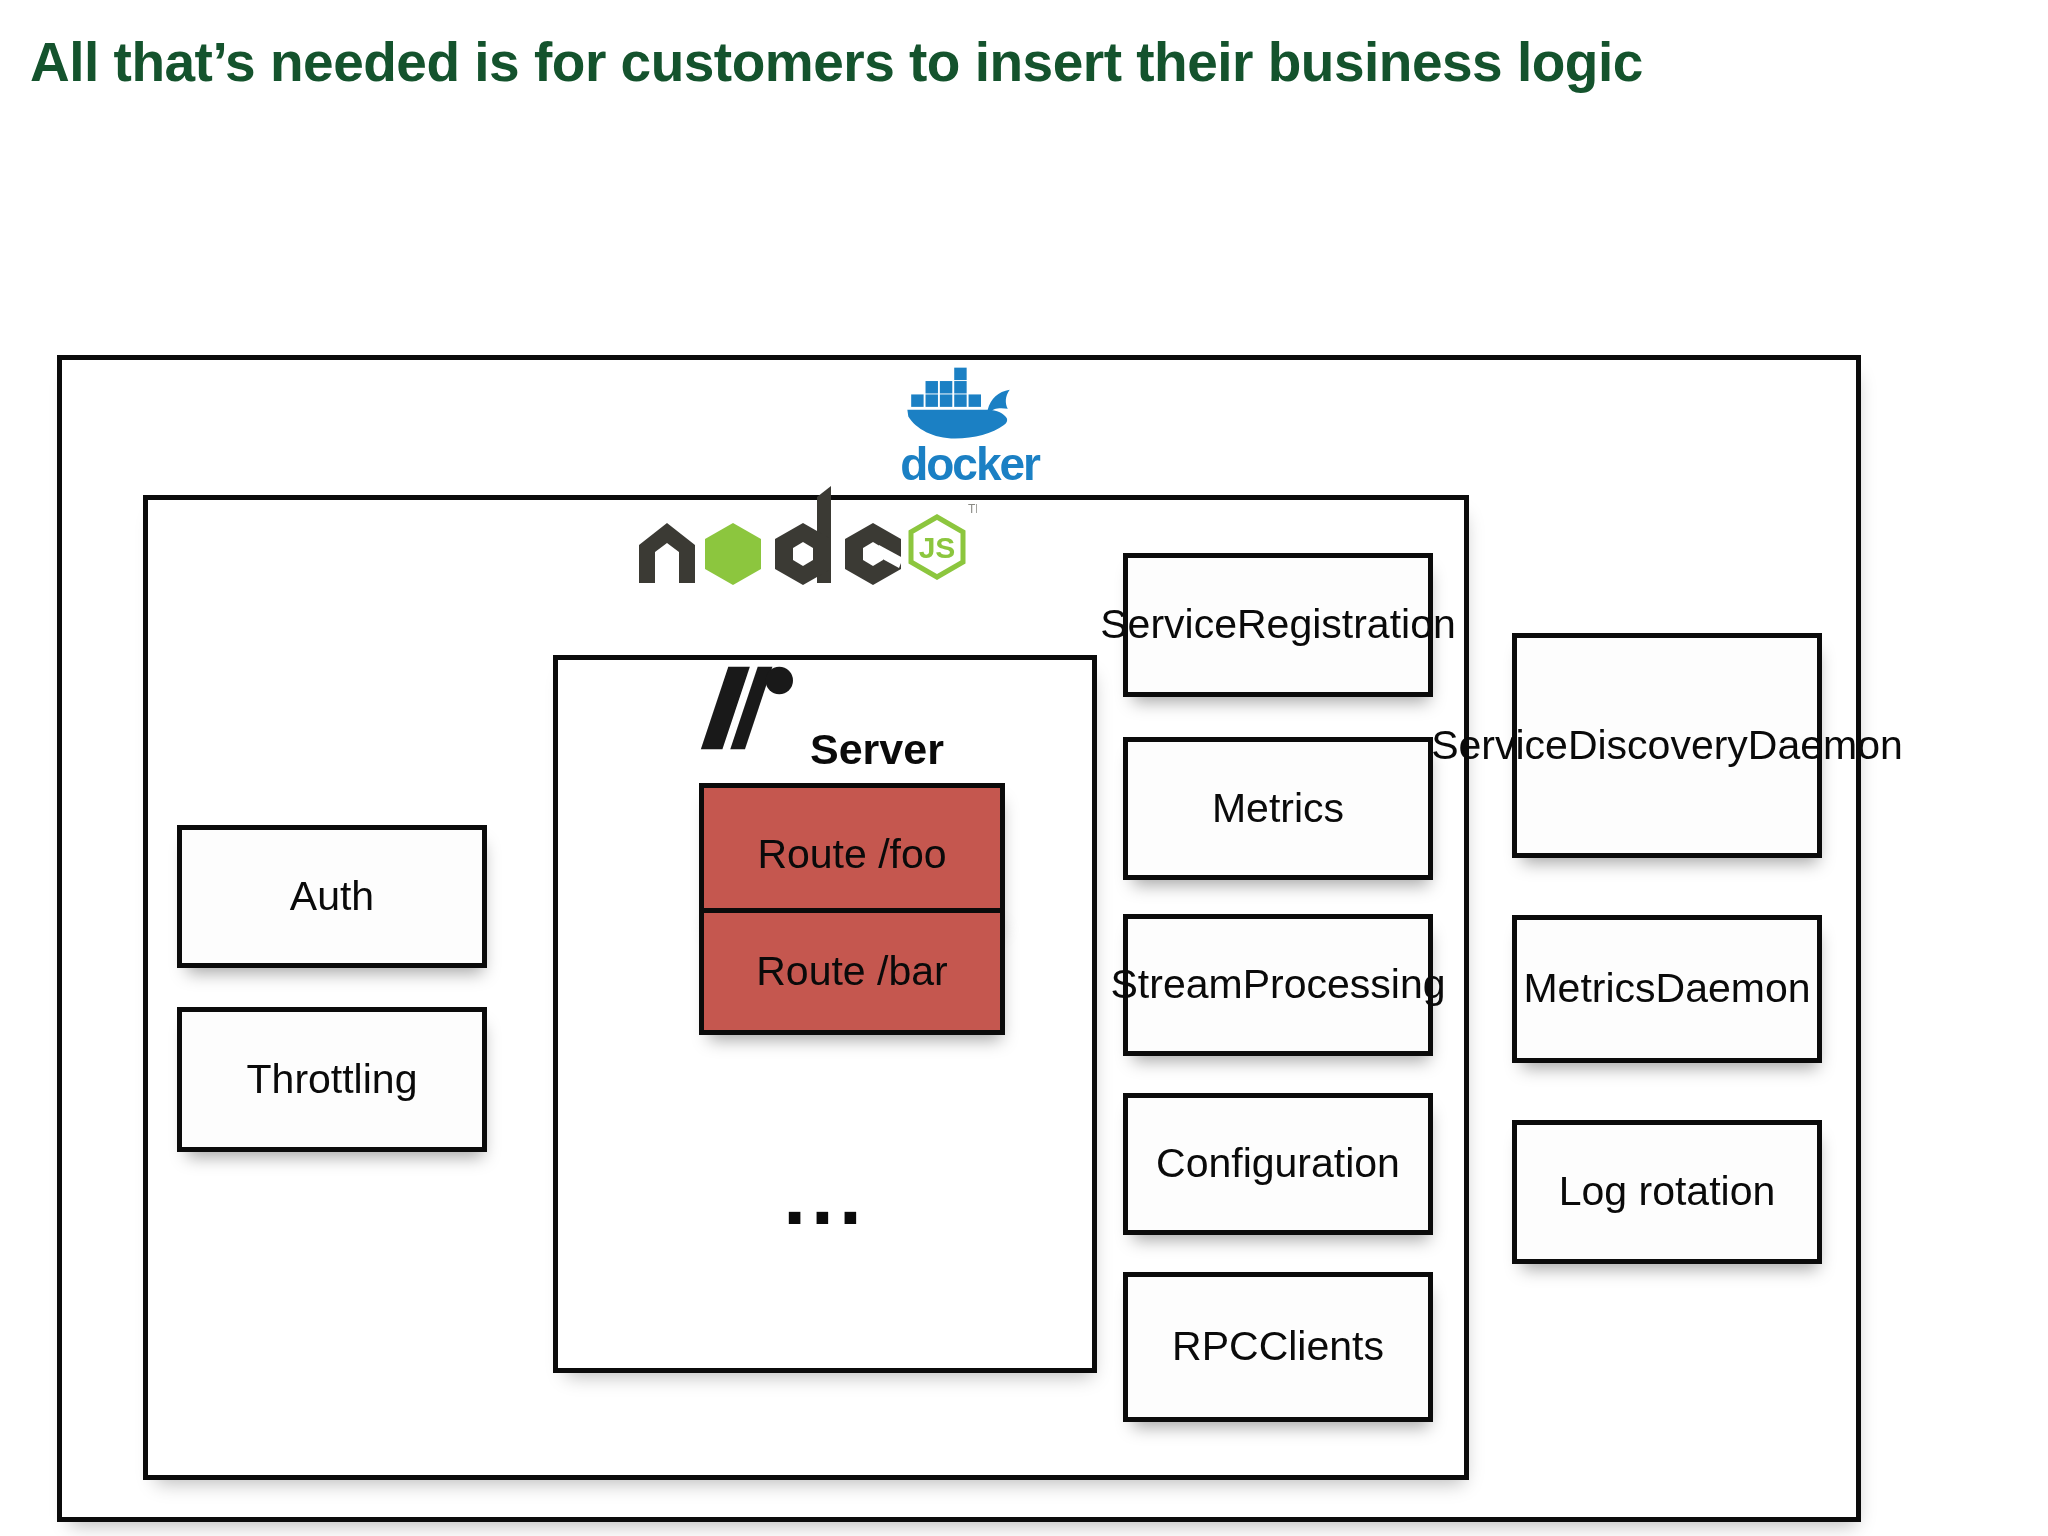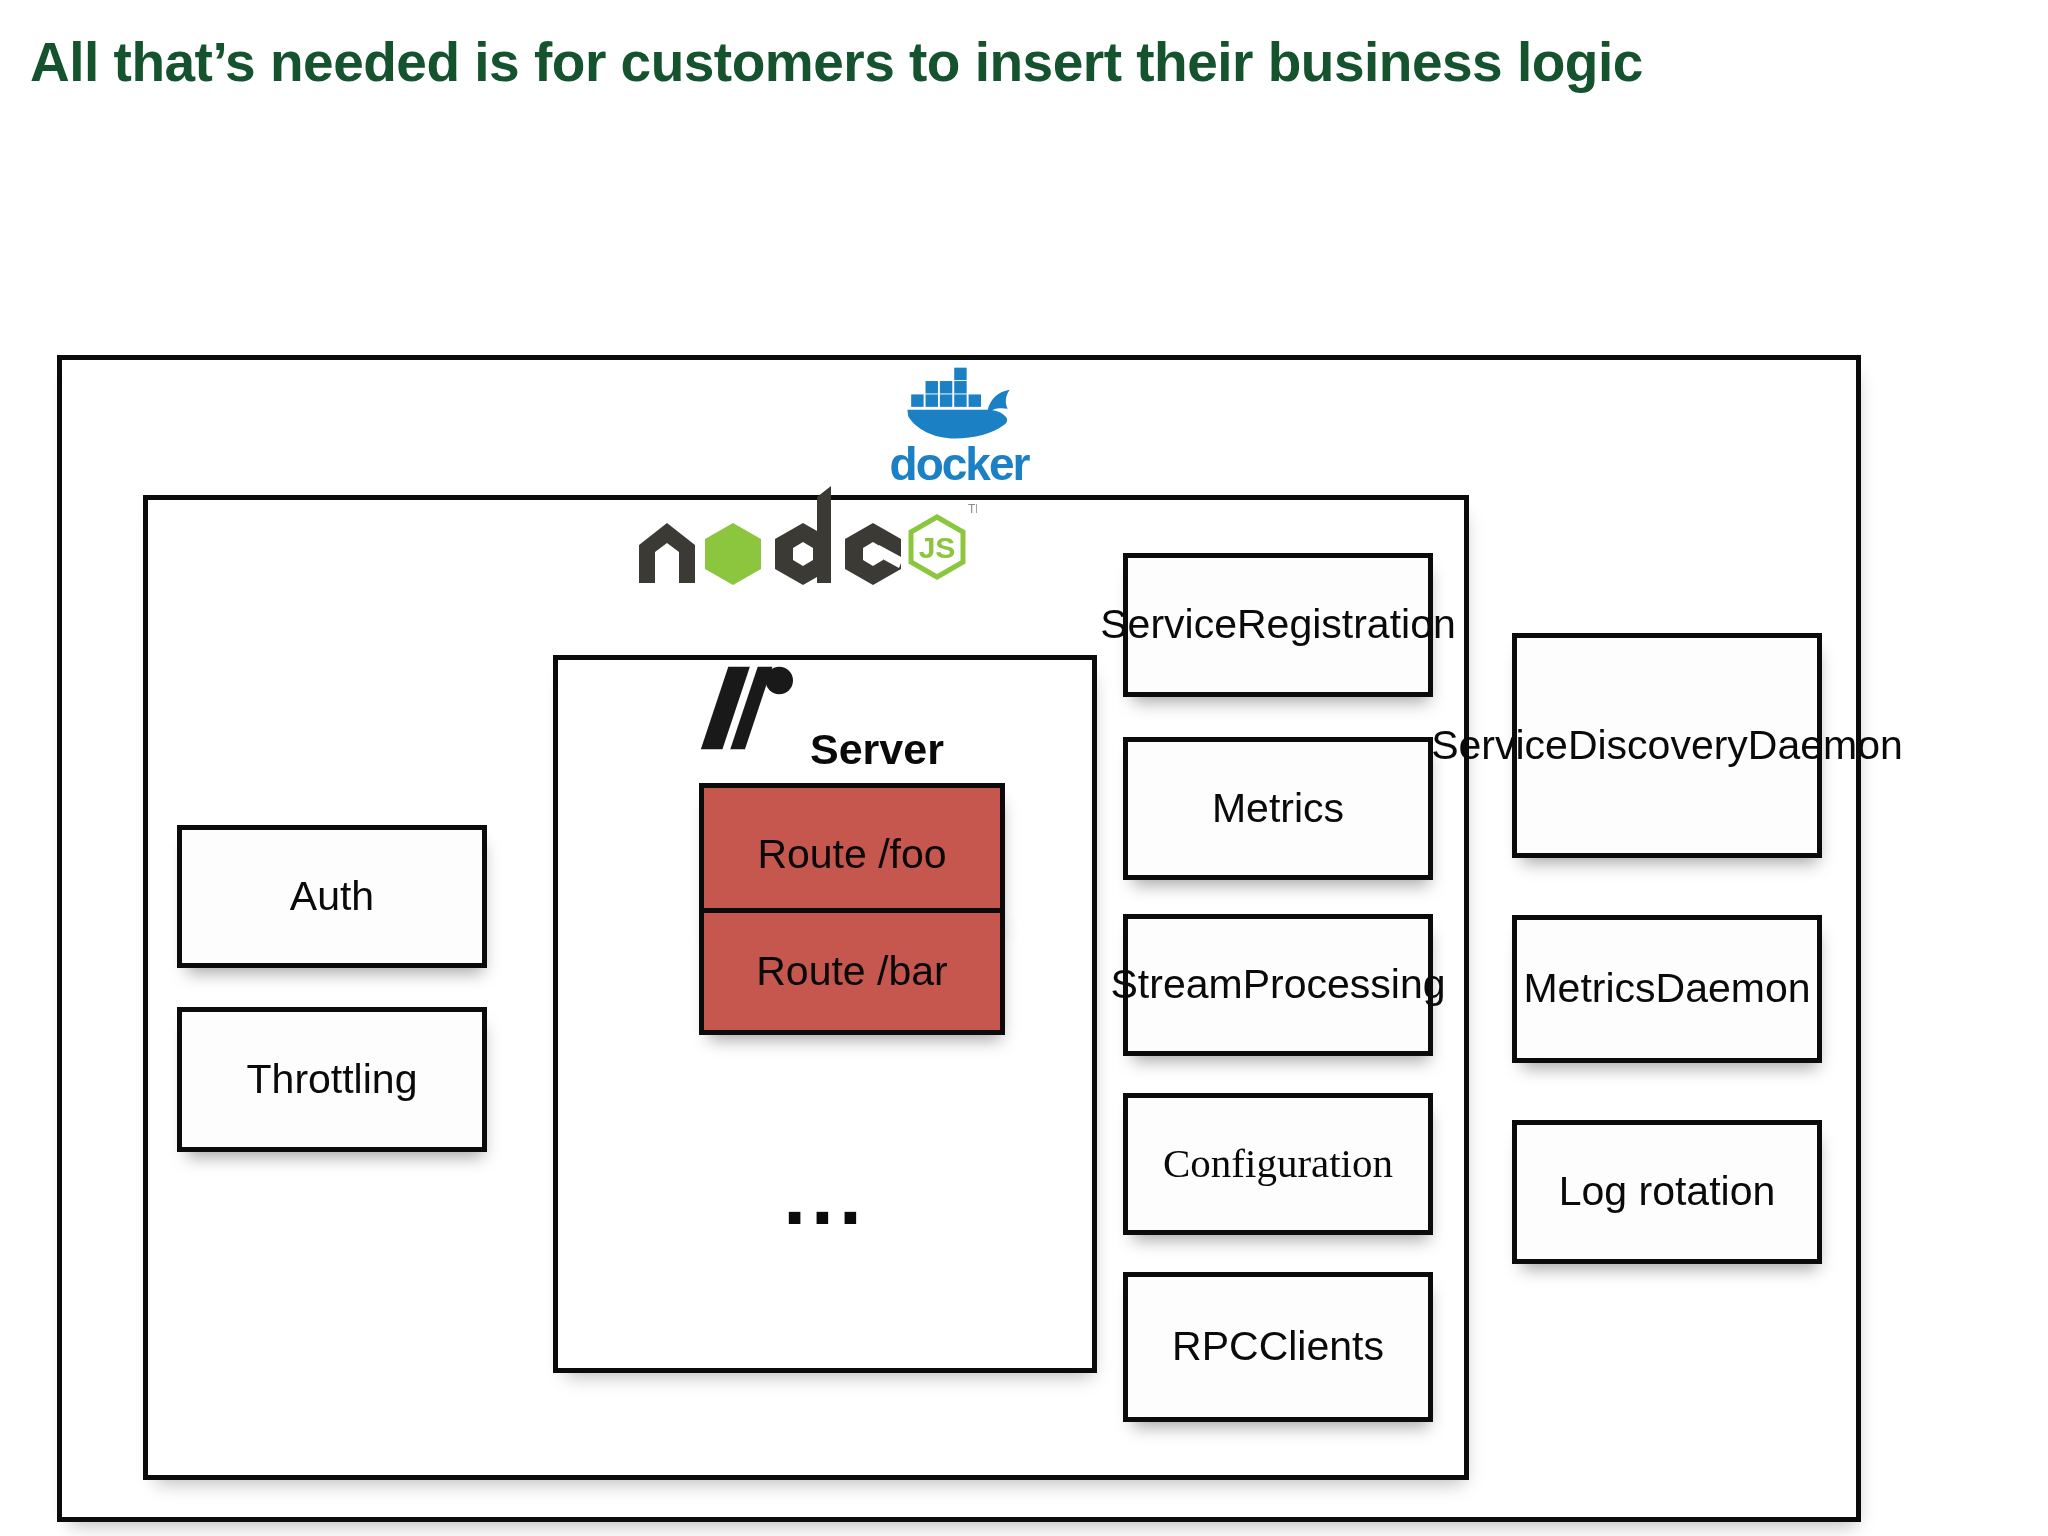--- a/index.html
+++ b/index.html
@@ -11,21 +11,21 @@
           box-sizing:border-box;box-shadow:4px 12px 18px -9px rgba(0,0,0,0.28);}
   .box{position:absolute;border:5px solid var(--box-border,#0b0b0b);background:#fdfdfd;
           box-sizing:border-box;display:flex;flex-direction:row;align-items:center;
           justify-content:center;text-align:center;font-size:41px;line-height:1.17;
           box-shadow:3px 12px 16px -7px rgba(0,0,0,0.35);}
   .route{background:var(--route-fill,#c5574f);}
   .ln{white-space:nowrap;}
   #docker-logo{position:absolute;left:879px;top:360px;width:160px;text-align:center;}
   #docker-logo svg{display:block;margin:0 auto;}
   #docker-wordmark{font-size:46px;font-weight:700;letter-spacing:-2px;
-          color:var(--docker-blue,#1b80c4);margin-top:-7px;line-height:1;}
+          color:var(--docker-blue,#1b80c4);margin-top:-7px;line-height:1;text-align:right;}
   #nodejs-logo{position:absolute;left:637px;top:483px;}
   #hapi-logo{position:absolute;left:693px;top:666px;}
   #server-label{position:absolute;left:810px;top:686px;font-size:43px;font-weight:bold;margin-top:39px;}
   #routes-ellipsis{position:absolute;left:553px;top:1155px;width:544px;text-align:center;
           font-size:82px;font-weight:bold;letter-spacing:5px;line-height:1;color:#0a0a0a;}
 </style>
 </head>
 <body>
 
 <div id="canvas">
@@ -105,21 +105,21 @@
     <div class="ln">Service</div>
     <div class="ln">Registration</div>
   </div>
   <div class="box" style="left:1123px;top:737px;width:310px;height:143px;">
     <div class="ln">Metrics</div>
   </div>
   <div class="box" style="left:1123px;top:914px;width:310px;height:142px;">
     <div class="ln">Stream</div>
     <div class="ln">Processing</div>
   </div>
-  <div class="box" style="left:1123px;top:1093px;width:310px;height:142px;font-family:Liberation Serif, serif;">
+  <div class="box" style="left:1123px;top:1093px;width:310px;height:142px;">
     <div class="ln">Configuration</div>
   </div>
   <div class="box" style="left:1123px;top:1272px;width:310px;height:150px;">
     <div class="ln">RPC</div>
     <div class="ln">Clients</div>
   </div>
 
   <div class="box" style="left:1512px;top:633px;width:310px;height:225px;">
     <div class="ln">Service</div>
     <div class="ln">Discovery</div>

